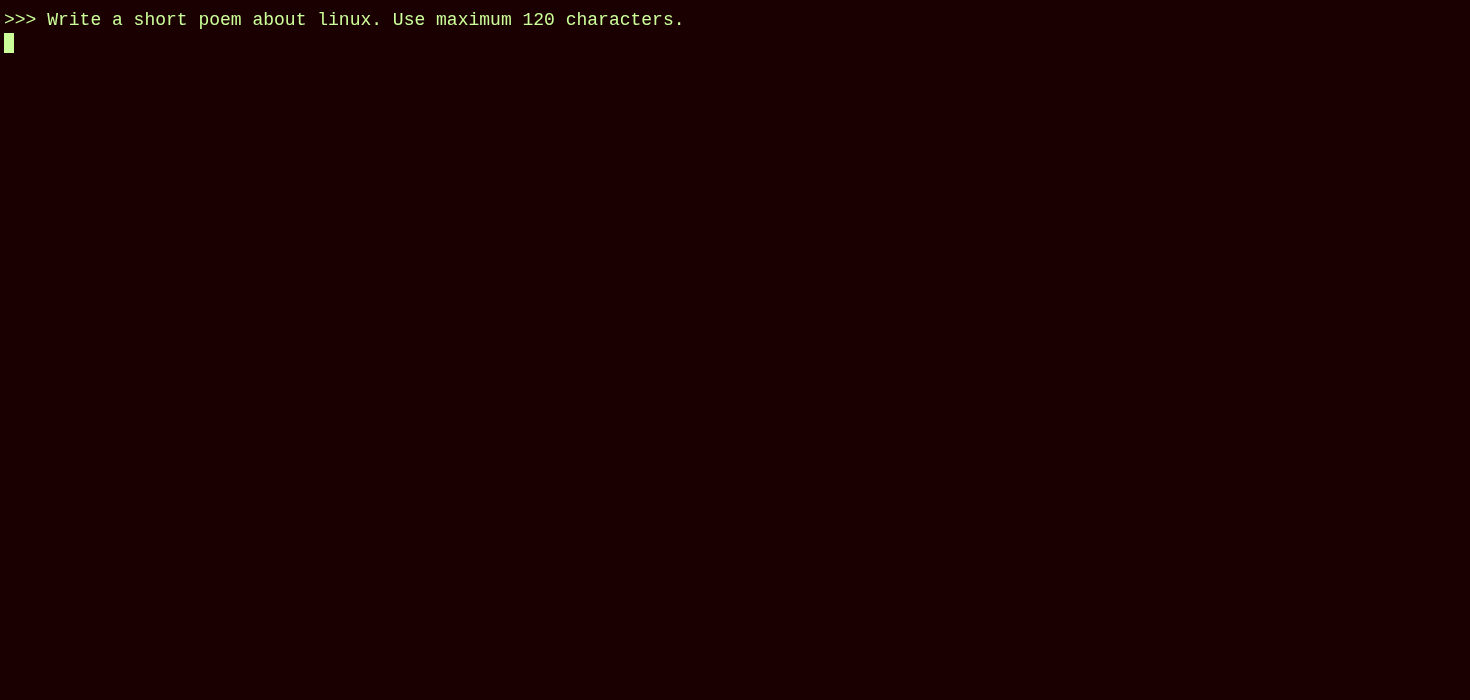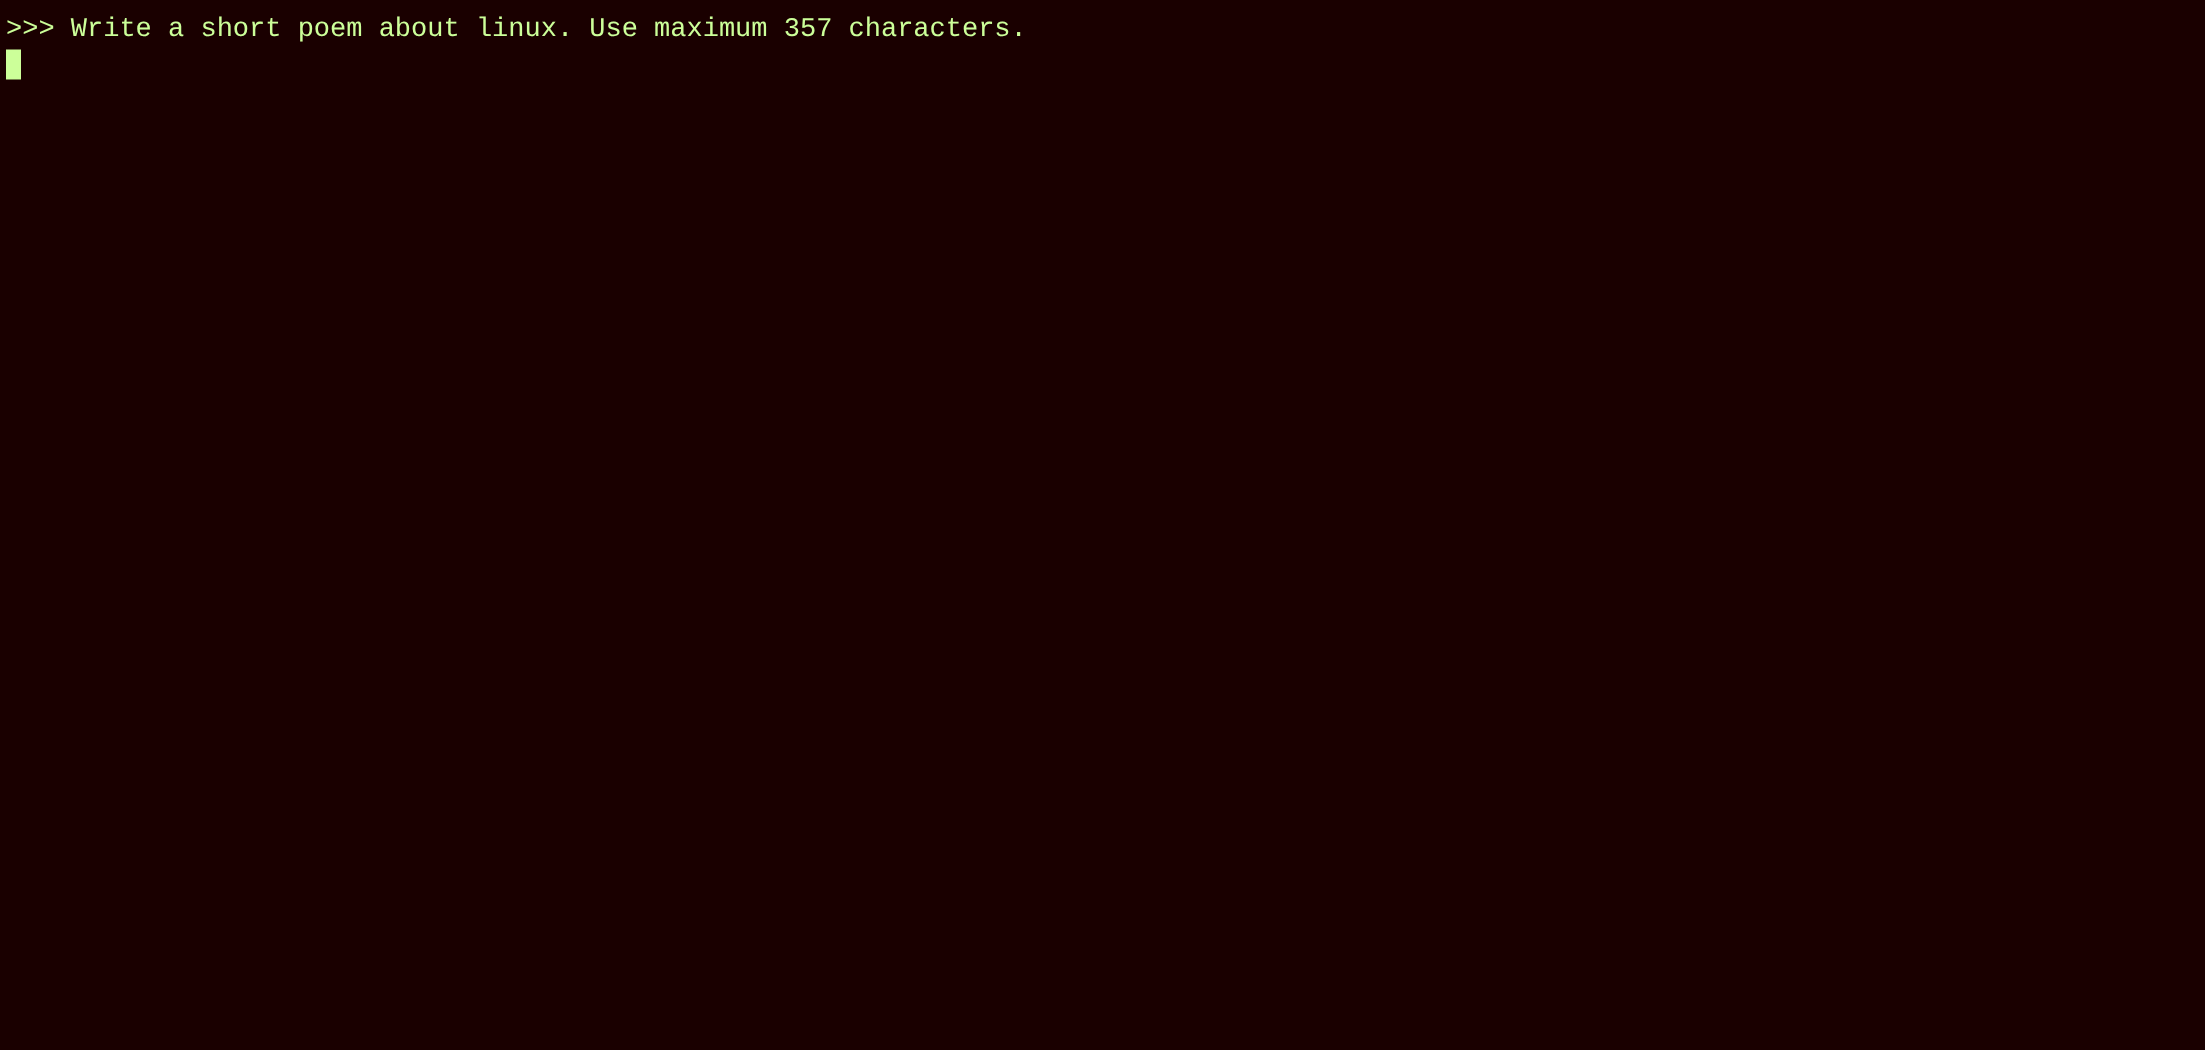--- a/index.html
+++ b/index.html
@@ -63,18 +63,18 @@
       0%, 100% { opacity: 1; }
       50% { opacity: 0; }
     }
   </style>
 </head>
 <body>
 
 <div class="terminal">
   <div class="terminal-line">
     <span class="prompt">&gt;&gt;&gt;</span>
-    <span class="terminal-text"> Write a short poem about linux. Use maximum 357 characters.</span>
+    <span class="terminal-text"> Write a short poem about linux. Use maximum 120 characters.</span>
   </div>
   <div class="cursor-line">
     <span class="cursor"></span>
   </div>
 </div>
 
 </body></html>

